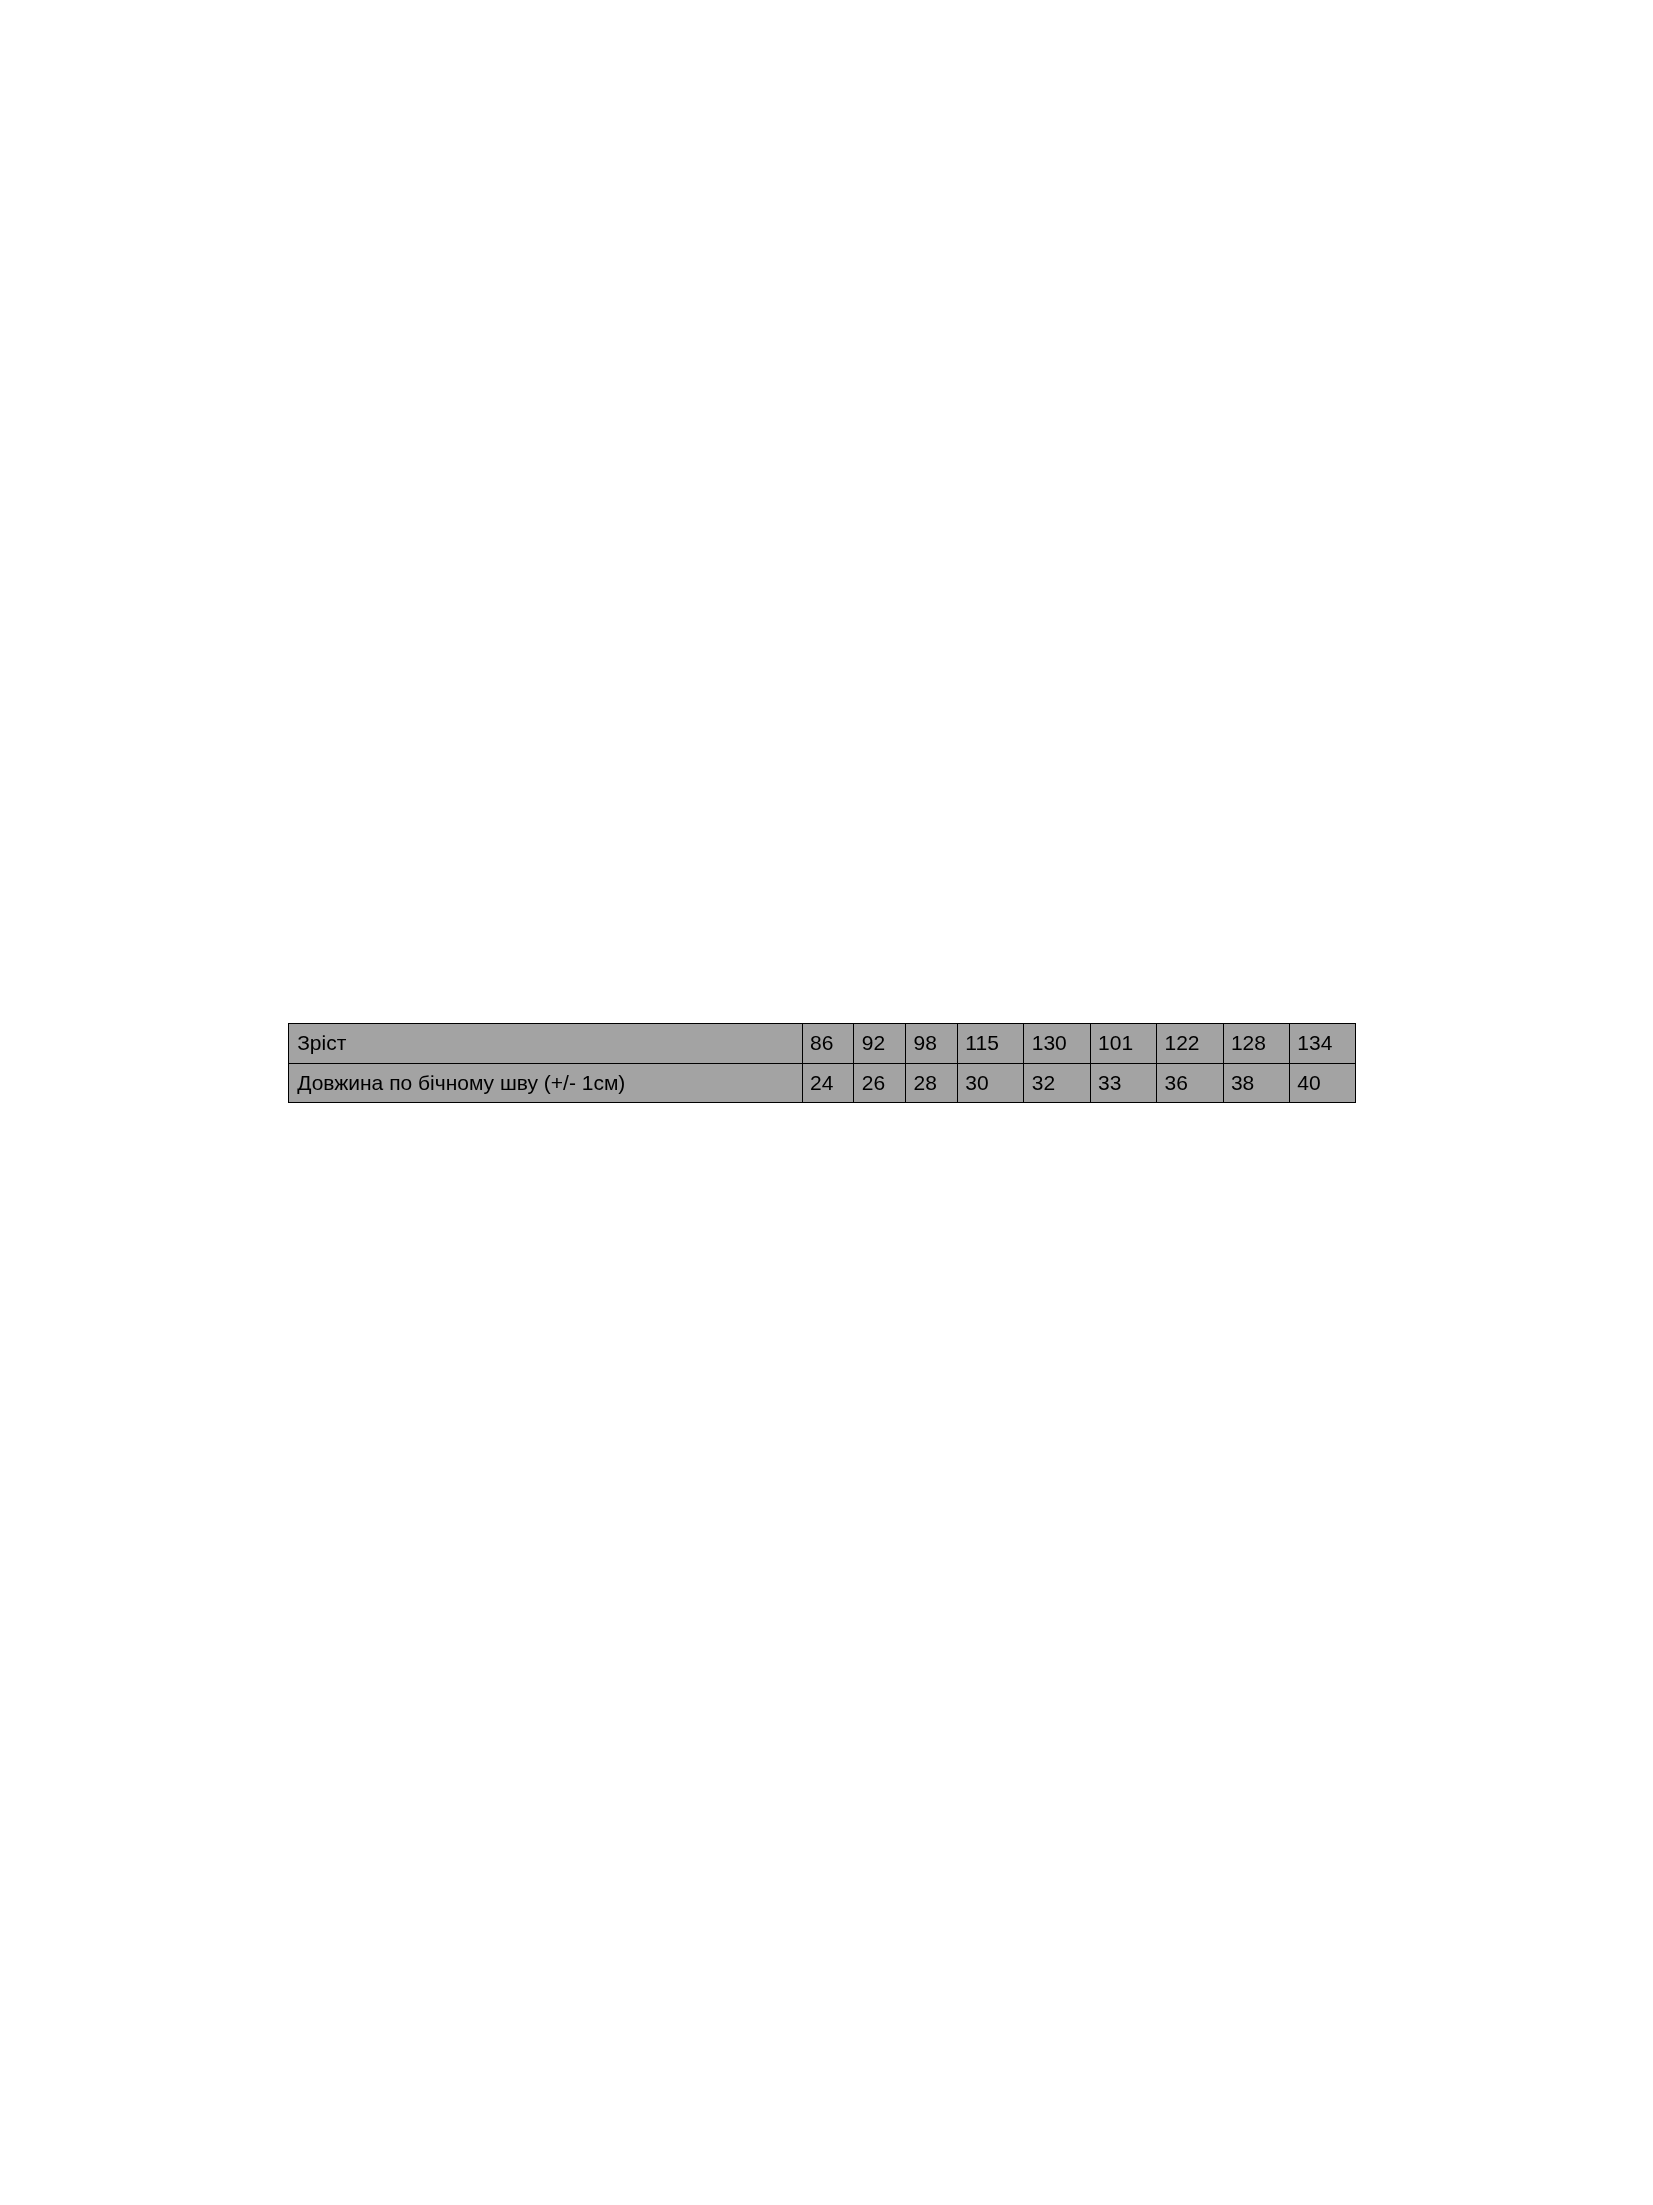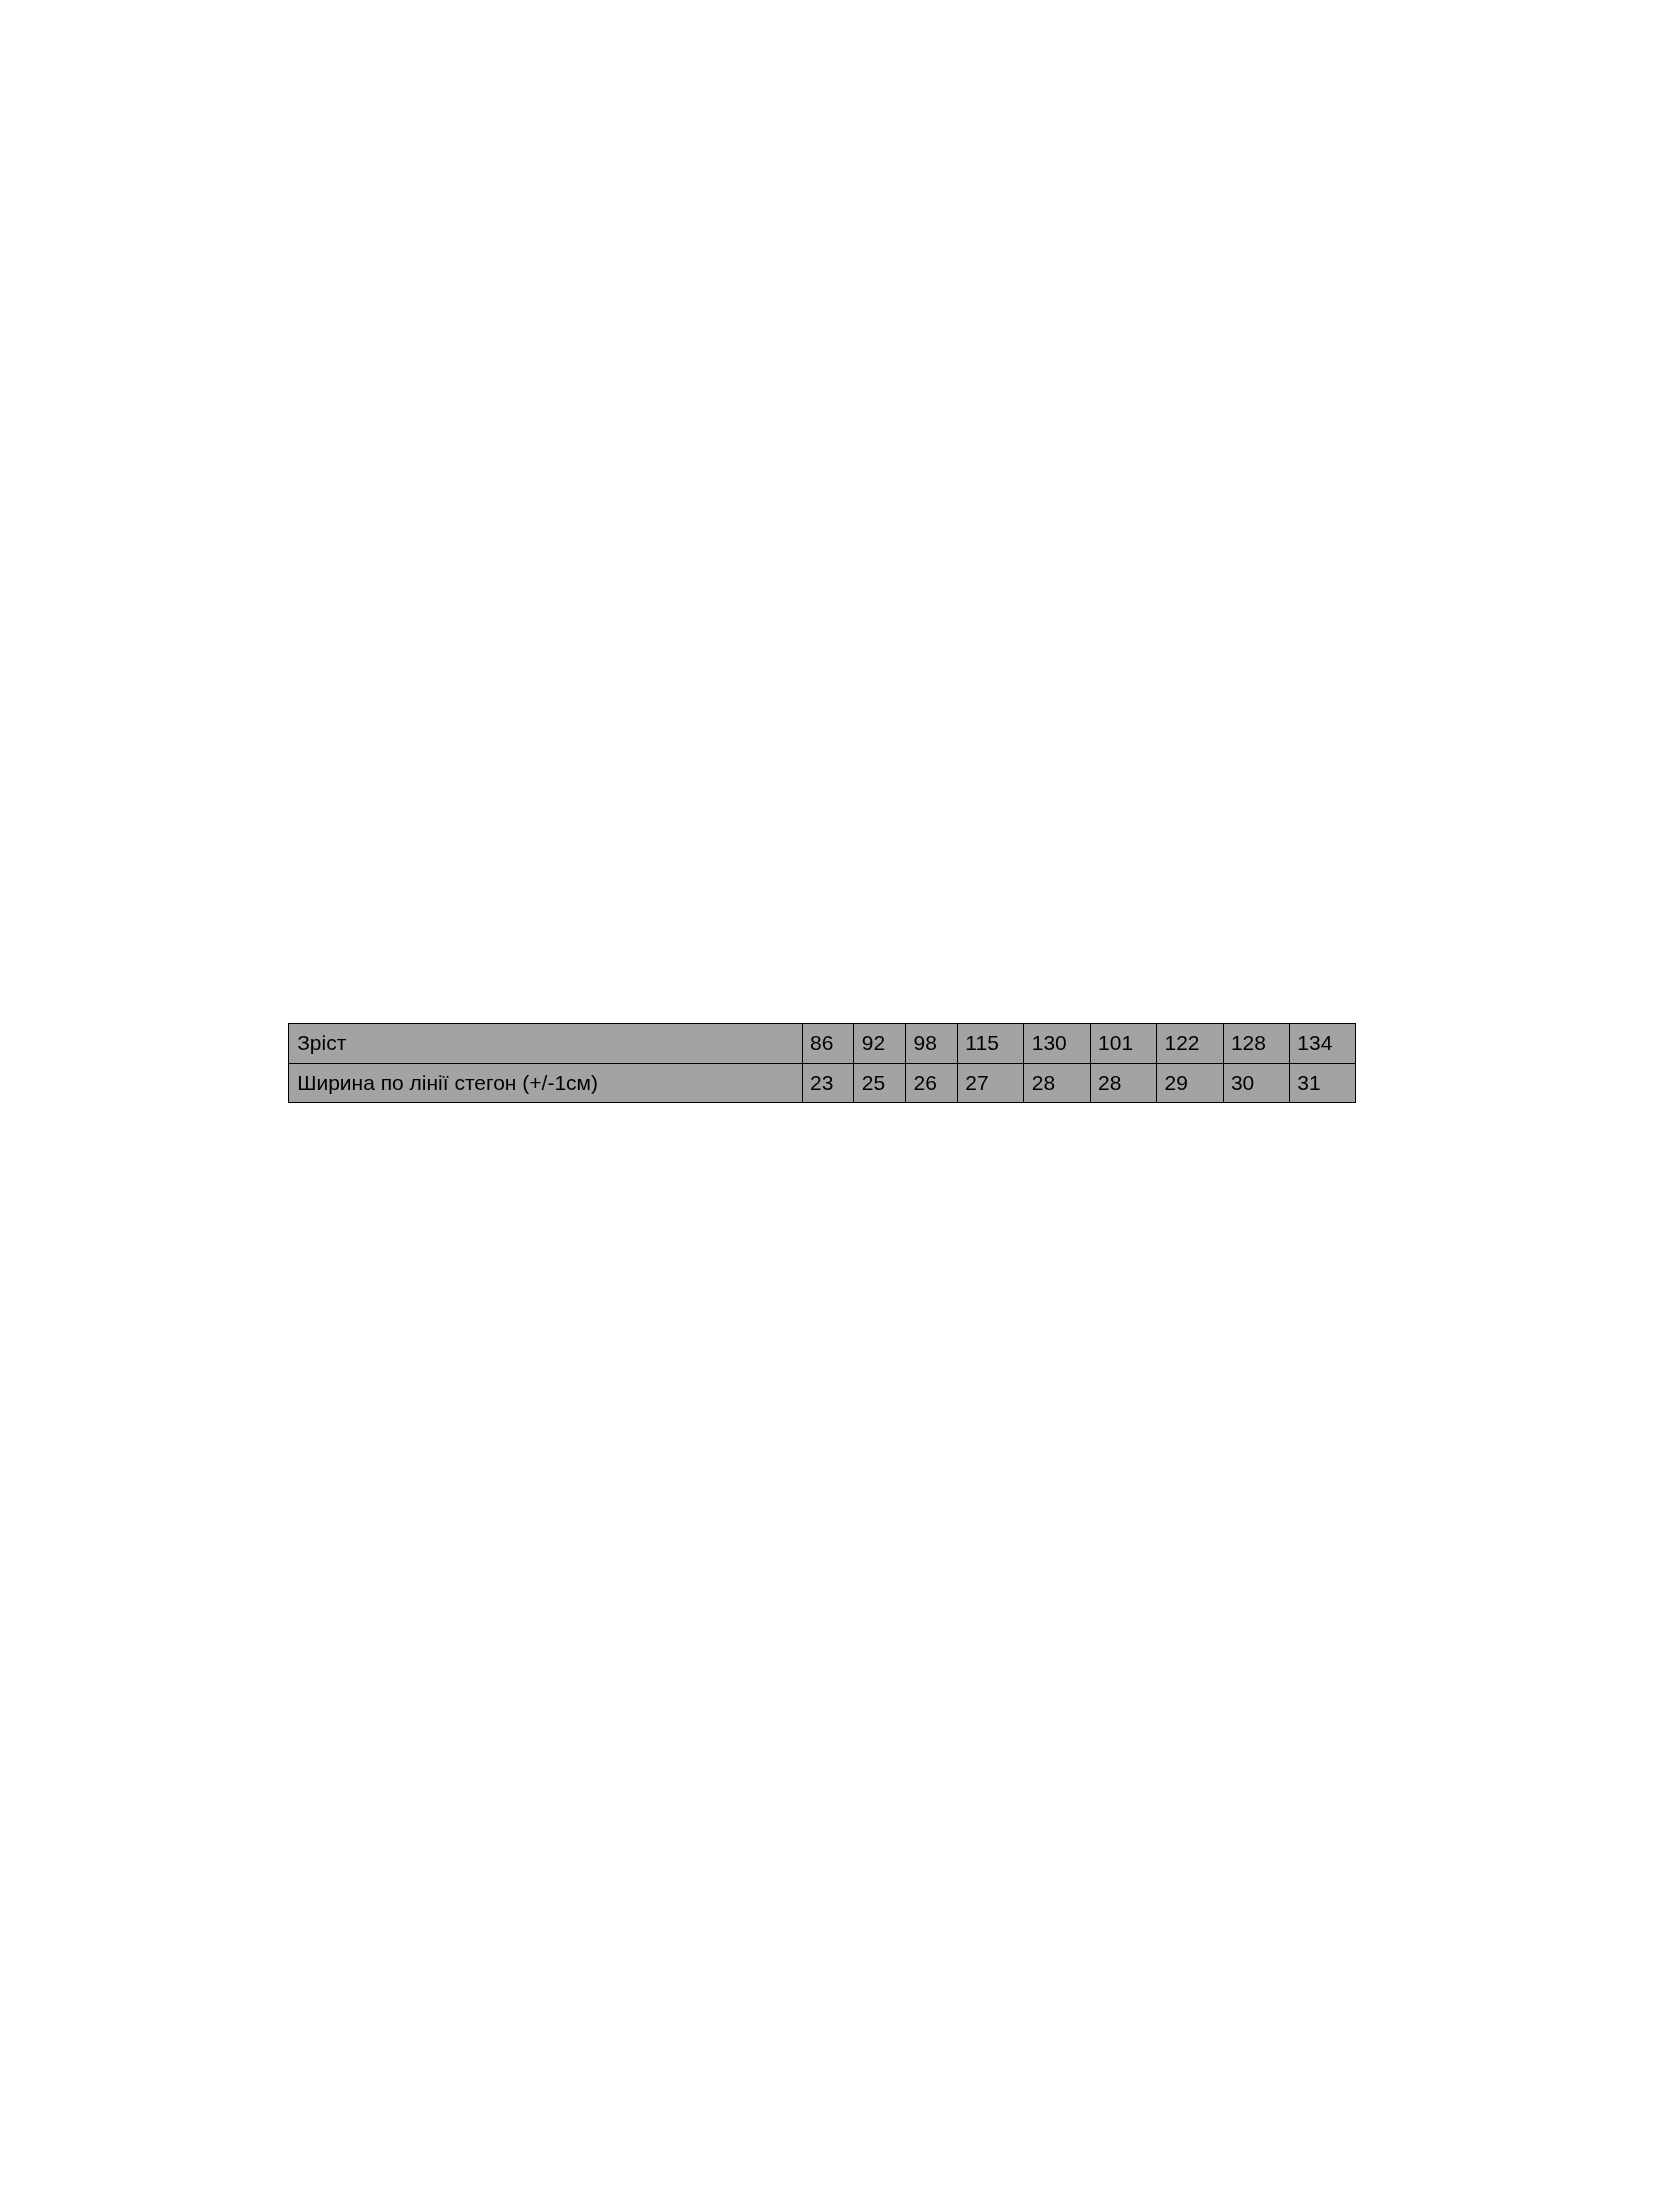--- a/index.html
+++ b/index.html
@@ -72,27 +72,27 @@
         <td class="val">92</td>
         <td class="val">98</td>
         <td class="val w3">115</td>
         <td class="val w3">130</td>
         <td class="val w3">101</td>
         <td class="val w3">122</td>
         <td class="val w3">128</td>
         <td class="val w3">134</td>
       </tr>
       <tr>
-        <td class="row-label">Ширина по лінії стегон (+/-1см)</td>
-        <td class="val">23</td>
-        <td class="val">25</td>
+        <td class="row-label">Довжина по бічному шву (+/- 1см)</td>
+        <td class="val">24</td>
         <td class="val">26</td>
-        <td class="val w3">27</td>
-        <td class="val w3">28</td>
-        <td class="val w3">28</td>
-        <td class="val w3">29</td>
+        <td class="val">28</td>
         <td class="val w3">30</td>
-        <td class="val w3">31</td>
+        <td class="val w3">32</td>
+        <td class="val w3">33</td>
+        <td class="val w3">36</td>
+        <td class="val w3">38</td>
+        <td class="val w3">40</td>
       </tr>
     </tbody>
   </table>
 </div>
 
 
 </body></html>

